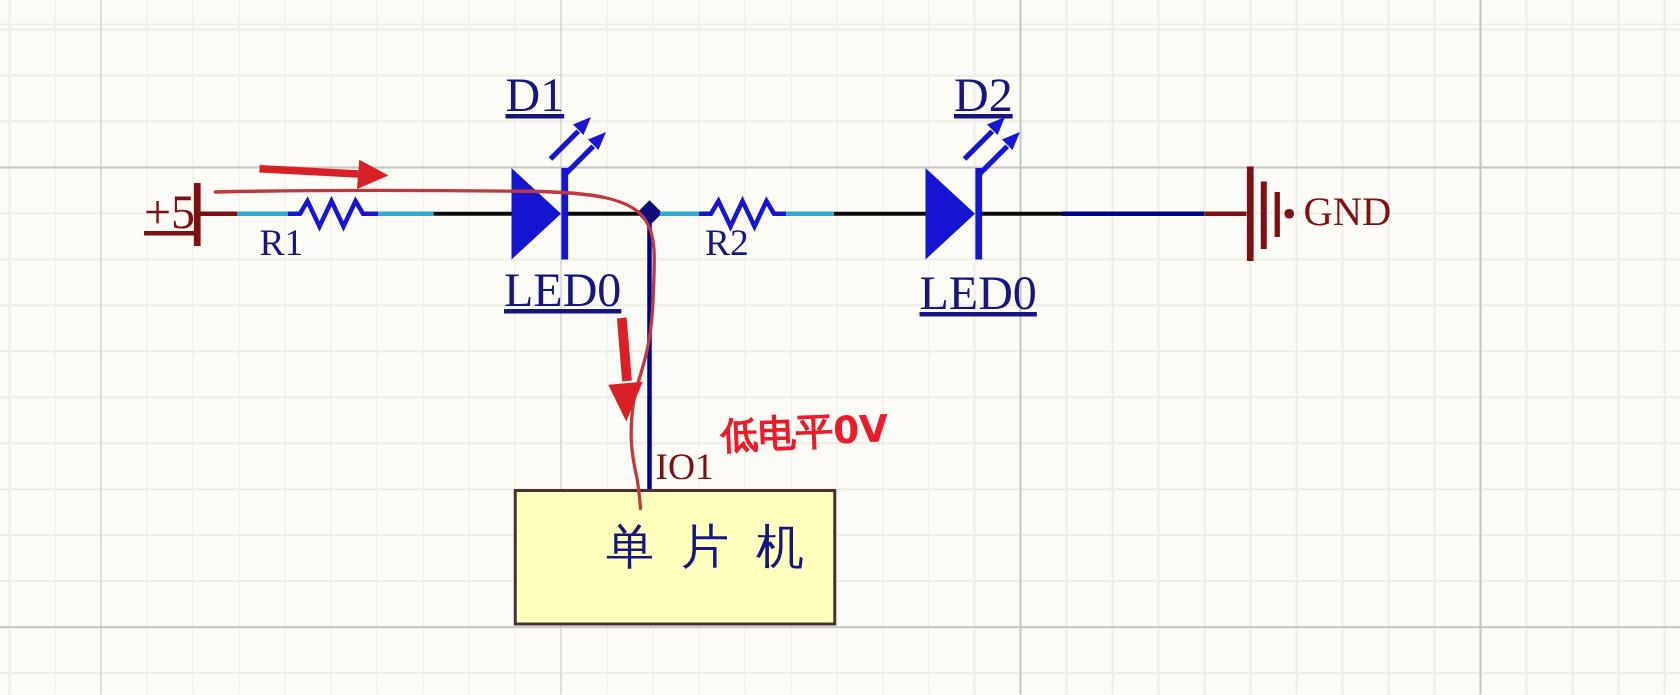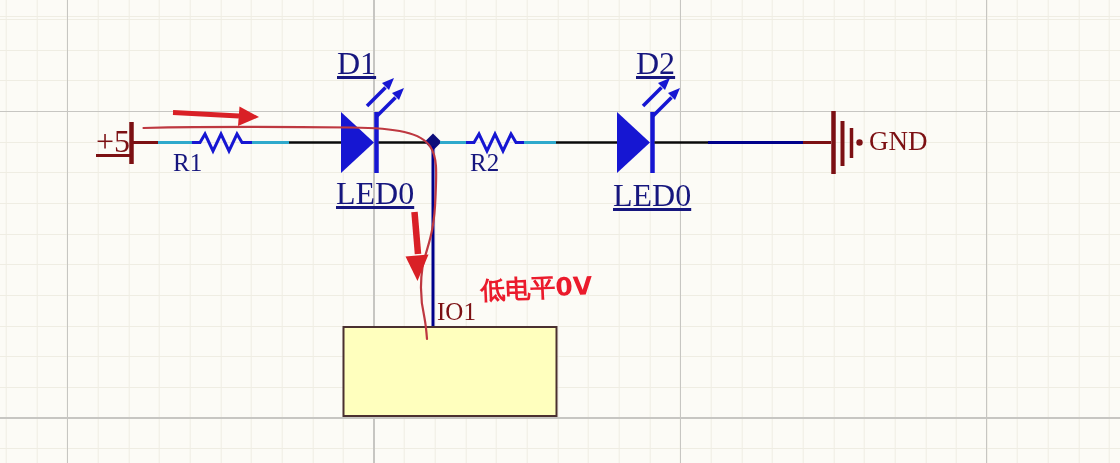--- a/index.html
+++ b/index.html
@@ -102,15 +102,16 @@
 
   <div class="lbl maroon f26" style="left:96px;top:125px;">+5</div>
   <div class="lbl navy f25" style="left:162px;top:150px;margin-left:11px;">R1</div>
   <div class="lbl navy f26" style="left:337px;top:47px;">D1</div>
   <div class="lbl navy f26" style="left:336px;top:177px;">LED0</div>
   <div class="lbl navy f25" style="left:470px;top:150px;">R2</div>
   <div class="lbl navy f26" style="left:612px;top:47px;margin-left:24px;">D2</div>
   <div class="lbl navy f26" style="left:613px;top:179px;">LED0</div>
   <div class="lbl maroon f27" style="left:869px;top:128px;">GND</div>
   <div class="lbl maroon f25" style="left:437px;top:299px;">IO1</div>
+  <div class="lbl mcu-name" style="left:404px;top:348px;">单片机</div>
   <div class="lbl annotation-red" style="left:481px;top:278px;">低电平0V</div>
 
 </div>
 
 </body></html>

